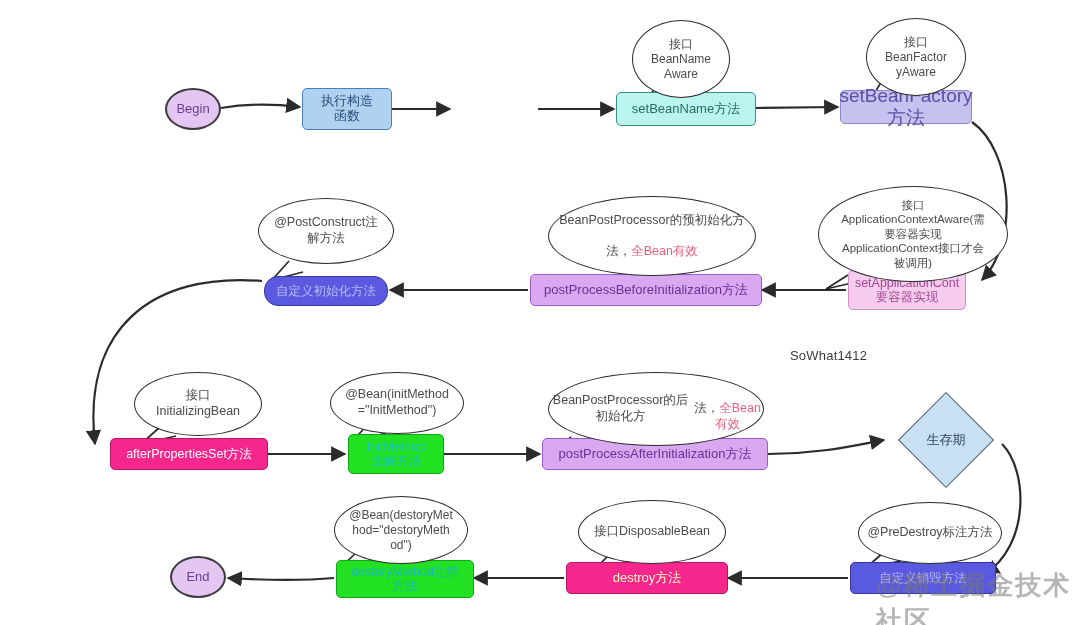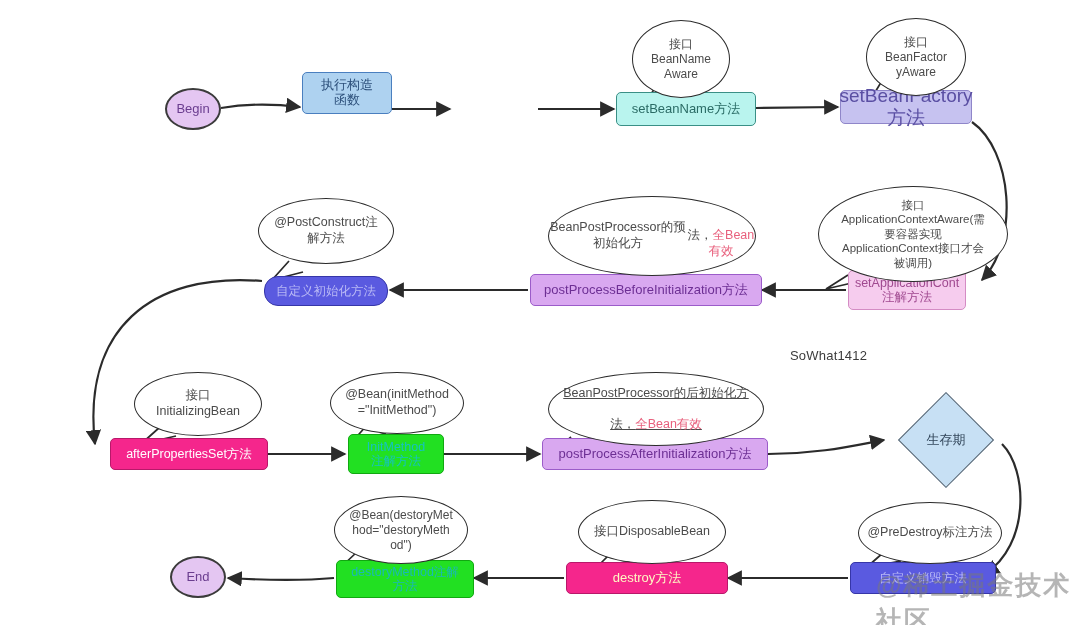--- a/index.html
+++ b/index.html
@@ -60,30 +60,30 @@
       <path d="M 368 424 L 352 442 L 386 433"></path>
       <path d="M 571 437 L 554 452 L 589 446"></path>
       <path d="M 884 552 L 867 567 L 901 561"></path>
       <path d="M 612 552 L 597 567 L 630 561"></path>
       <path d="M 357 552 L 340 568 L 373 561"></path>
     </g>
   </svg>
 
   <div class="node ellipse-node" style="left:165px;top:88px;width:56px;height:42px;background:#e4c6f2;color:#6a3d8f;font-size:13px;">Begin</div>
 
-  <div class="node rect" style="left:302px;top:72px;width:90px;height:42px;background:#aed2f0;border-color:#4a7fbf;color:#2c4f7a;font-size:13px;">执行构造
+  <div class="node rect" style="left:302px;top:88px;width:90px;height:42px;background:#aed2f0;border-color:#4a7fbf;color:#2c4f7a;font-size:13px;">执行构造
 函数</div>
 
 
   <div class="node rect" style="left:616px;top:92px;width:140px;height:34px;background:#b9f4ee;border-color:#3a8f86;color:#2a6b65;font-size:13px;">setBeanName方法</div>
 
   <div class="node rect" style="left:840px;top:90px;width:132px;height:34px;background:#c6c2f0;border-color:#8f86c9;color:#5a4fa3;font-size:19px;">setBeanFactory方法</div>
 
   <div class="node rect" style="left:848px;top:270px;width:118px;height:40px;background:#f6ccee;border-color:#d48cc4;color:#a04a90;font-size:12.5px;">setApplicationCont
-注解方法</div>
+要容器实现</div>
 
   <div class="node rect" style="left:530px;top:274px;width:232px;height:32px;background:#d9a8f0;border-color:#9b5cc9;color:#6d2f94;font-size:13px;">postProcessBeforeInitialization方法</div>
 
   <div class="node rect" style="left:264px;top:276px;width:124px;height:30px;background:#5a5ae0;border-color:#3636a8;color:#b9b9f5;font-size:12.5px;border-radius:14px;">自定义初始化方法</div>
 
   <div class="node rect" style="left:110px;top:438px;width:158px;height:32px;background:#f5268c;border-color:#b8186a;color:#ffffff;font-size:12.5px;">afterPropertiesSet方法</div>
 
   <div class="node rect" style="left:542px;top:438px;width:226px;height:32px;background:#d9a8f0;border-color:#9b5cc9;color:#6d2f94;font-size:13px;">postProcessAfterInitialization方法</div>
 
   <div class="node rect" style="left:348px;top:434px;width:96px;height:40px;background:#22e022;border-color:#11a811;color:#16c2c2;font-size:12.5px;">InitMethod
@@ -108,37 +108,37 @@
   <div class="bubble" style="left:866px;top:18px;width:100px;height:78px;font-size:12px;">接口
 BeanFactor
 yAware</div>
 
   <div class="bubble" style="left:818px;top:186px;width:190px;height:96px;font-size:11.5px;">接口
 ApplicationContextAware(需
 要容器实现
 ApplicationContext接口才会
 被调用)</div>
 
-  <div class="bubble" style="left:548px;top:196px;width:208px;height:80px;font-size:12.5px;flex-direction:row;">
+  <div class="bubble" style="left:548px;top:196px;width:208px;height:80px;font-size:12.5px;flex-direction:column;">
     <span>BeanPostProcessor的预初始化方</span>
     <span>
       <span>法，</span><span class="redtext">全Bean有效</span>
     </span>
   </div>
 
   <div class="bubble" style="left:258px;top:198px;width:136px;height:66px;font-size:12.5px;">@PostConstruct注
 解方法</div>
 
   <div class="bubble" style="left:134px;top:372px;width:128px;height:64px;font-size:12.5px;">接口
 InitializingBean</div>
 
   <div class="bubble" style="left:330px;top:372px;width:134px;height:62px;font-size:12.5px;">@Bean(initMethod
 ="InitMethod")</div>
 
-  <div class="bubble" style="left:548px;top:372px;width:216px;height:74px;font-size:12.5px;flex-direction:column;text-decoration:underline;">
+  <div class="bubble" style="left:548px;top:372px;width:216px;height:74px;font-size:12.5px;flex-direction:row;">
     <span>BeanPostProcessor的后初始化方</span>
     <span>
       <span>法，</span><span class="redtext">全Bean有效</span>
     </span>
   </div>
 
   <div class="bubble" style="left:858px;top:502px;width:144px;height:62px;font-size:12.5px;">@PreDestroy标注方法</div>
 
   <div class="bubble" style="left:578px;top:500px;width:148px;height:64px;font-size:12.5px;">接口DisposableBean</div>
 

